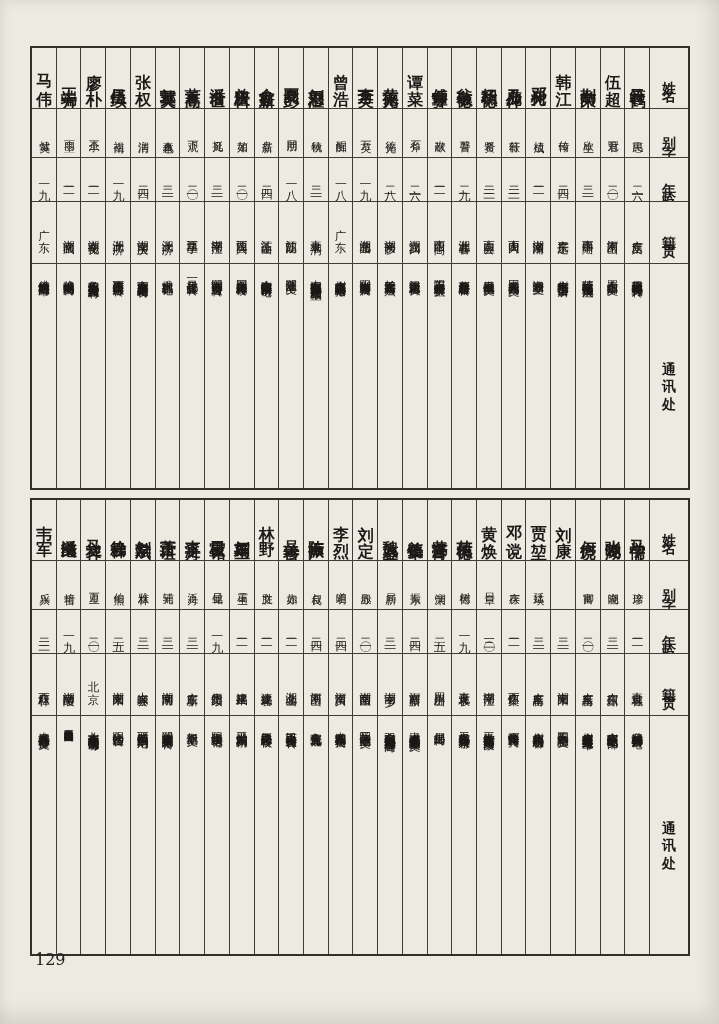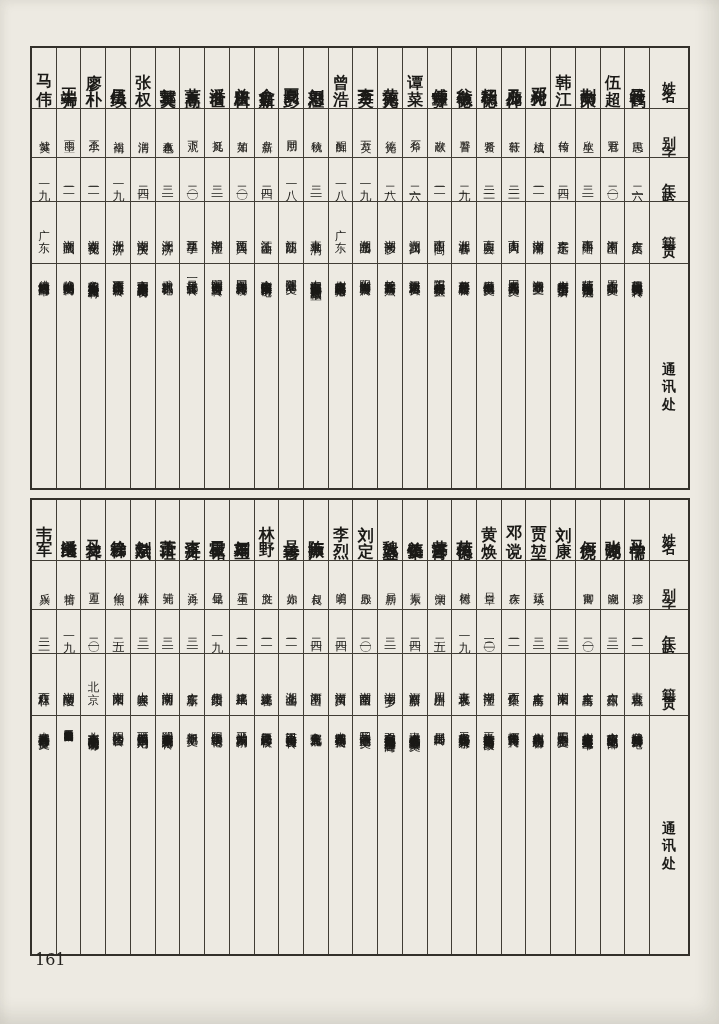--- a/index.html
+++ b/index.html
@@ -934,14 +934,14 @@
           <span class="vtext">二三</span>
         </div>
         <div class="cell c-place">
           <span class="vtext">广西桂林</span>
         </div>
         <div class="cell c-addr">
           <span class="vtext">大乌墟转罗秀市华盛祥号交</span>
         </div>
       </div>
     </div>
-  <div class="page-number">161</div>
+  <div class="page-number">129</div>
 </div>
 
 </body></html>

